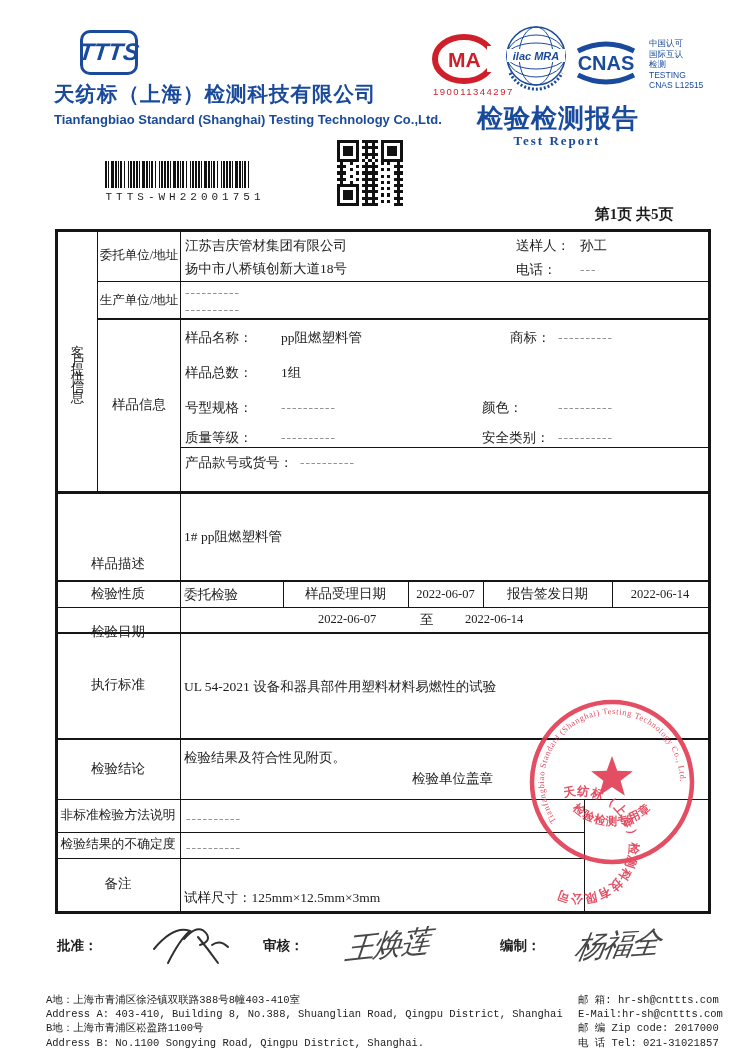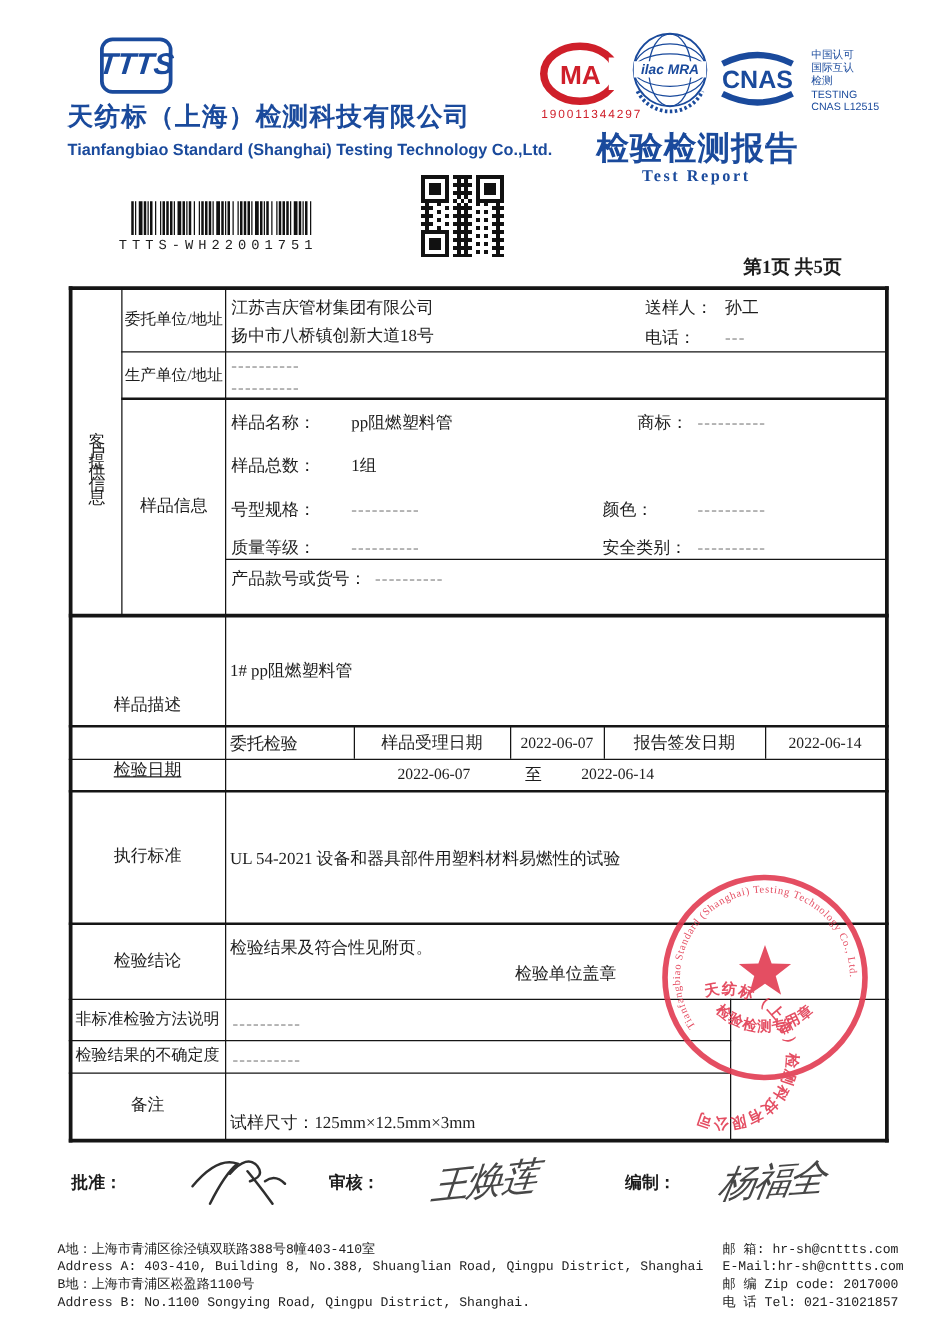--- a/index.html
+++ b/index.html
@@ -114,21 +114,21 @@
       <rect x="118" y="0" width="2" height="27" fill="#111"></rect>
       <rect x="121" y="0" width="2" height="27" fill="#111"></rect>
       <rect x="124" y="0" width="2" height="27" fill="#111"></rect>
       <rect x="127" y="0" width="1" height="27" fill="#111"></rect>
       <rect x="130" y="0" width="3" height="27" fill="#111"></rect>
       <rect x="134" y="0" width="2" height="27" fill="#111"></rect>
       <rect x="137" y="0" width="1" height="27" fill="#111"></rect>
       <rect x="139" y="0" width="2" height="27" fill="#111"></rect>
       <rect x="143" y="0" width="1" height="27" fill="#111"></rect>
     </svg>
-  <div class="t mono" style="left:95px;top:191px;width:180px;text-align:left;font-size:11px;letter-spacing:4px;">TTTS-WH22001751</div>
+  <div class="t mono" style="left:95px;top:191px;width:180px;text-align:center;font-size:11px;letter-spacing:4px;">TTTS-WH22001751</div>
 
   <svg id="qrcode" width="66" height="66" style="left:337px;top:140px;" viewBox="0 0 21 21" shape-rendering="crispEdges">
       <rect x="8" y="0" width="1" height="1" fill="#111"></rect>
       <rect x="9" y="0" width="1" height="1" fill="#111"></rect>
       <rect x="10" y="0" width="1" height="1" fill="#111"></rect>
       <rect x="11" y="0" width="1" height="1" fill="#111"></rect>
       <rect x="12" y="0" width="1" height="1" fill="#111"></rect>
       <rect x="9" y="1" width="1" height="1" fill="#111"></rect>
       <rect x="11" y="1" width="1" height="1" fill="#111"></rect>
       <rect x="8" y="2" width="1" height="1" fill="#111"></rect>
@@ -324,27 +324,28 @@
   <div class="t" style="left:185px;top:430px;">质量等级：</div>
   <div class="t gray" style="left:281px;top:430px;">----------</div>
   <div class="t" style="left:482px;top:430px;">安全类别：</div>
   <div class="t gray" style="left:558px;top:430px;">----------</div>
   <div class="t" style="left:185px;top:455px;">产品款号或货号：</div>
   <div class="t gray" style="left:300px;top:455px;">----------</div>
 
   <div class="t c" style="left:56px;top:492px;width:124px;height:88px;margin-top:28px;">样品描述</div>
   <div class="t" style="left:184px;top:529px;">1# pp阻燃塑料管</div>
 
+  <div class="t c" style="left:56px;top:581px;width:124px;height:26px;">检验性质</div>
   <div class="t" style="left:184px;top:587px;">委托检验</div>
   <div class="t c" style="left:283px;top:581px;width:125px;height:26px;">样品受理日期</div>
   <div class="t c" style="left:408px;top:581px;width:75px;height:26px;font-size:12.5px;">2022-06-07</div>
   <div class="t c" style="left:483px;top:581px;width:129px;height:26px;">报告签发日期</div>
   <div class="t c" style="left:612px;top:581px;width:96px;height:26px;font-size:12.5px;">2022-06-14</div>
 
-  <div class="t c" style="left:56px;top:607px;width:124px;height:19px;text-decoration:underline;">检验日期</div>
+  <div class="t c" style="left:56px;top:623px;width:124px;height:19px;">检验日期</div>
   <div class="t" style="left:318px;top:612px;font-size:12.5px;">2022-06-07</div>
   <div class="t" style="left:420px;top:612px;">至</div>
   <div class="t" style="left:465px;top:612px;font-size:12.5px;">2022-06-14</div>
 
   <div class="t c" style="left:56px;top:633px;width:124px;height:105px;">执行标准</div>
   <div class="t" style="left:184px;top:679px;">UL 54-2021  设备和器具部件用塑料材料易燃性的试验</div>
 
   <div class="t c" style="left:56px;top:739px;width:124px;height:60px;">检验结论</div>
   <div class="t" style="left:184px;top:750px;">检验结果及符合性见附页。</div>
   <div class="t" style="left:412px;top:771px;">检验单位盖章</div>

